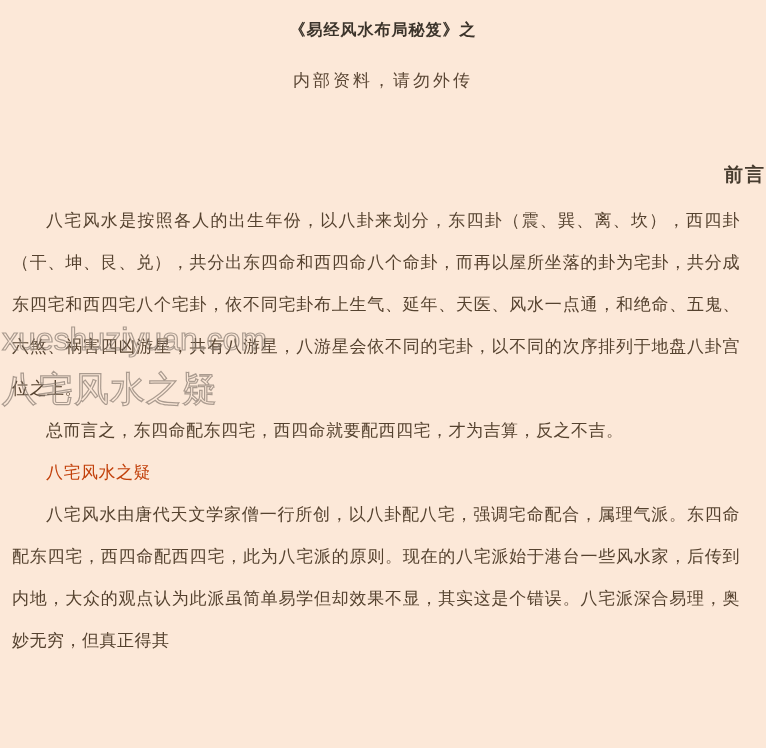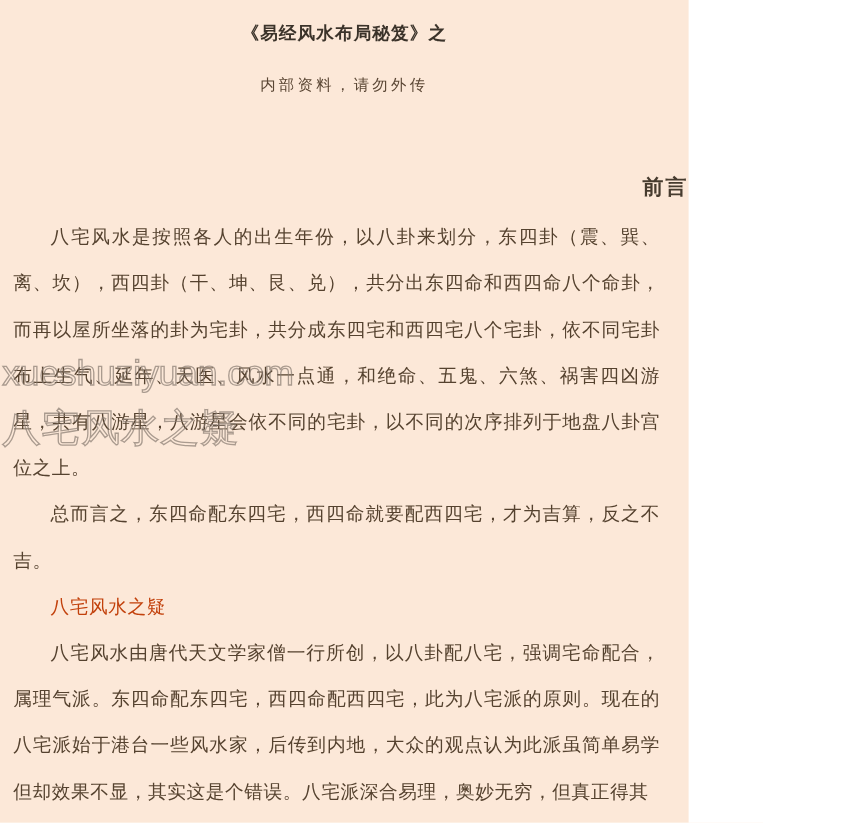--- a/index.html
+++ b/index.html
@@ -1,18 +1,18 @@
 <!DOCTYPE html>
 <html><head>
 <meta charset="utf-8">
 <style>
   html,body { margin:0; padding:0; }
   .page {
     position: relative;
-    width: 626px;
+    width: 766px;
     height: 748px;
     background: #fce8d8;
     overflow: hidden;
     font-family: "Liberation Serif", serif;
   }
   .header { text-align: center; padding-top: 20px; }
   .series-title {
     font-family: "Liberation Sans", sans-serif;
     font-size: 16px;
     font-weight: 700;
@@ -21,21 +21,21 @@
   }
   .main-title {
     font-family: "Liberation Sans", sans-serif;
     font-size: 31px;
     font-weight: 700;
     color: #37302a;
     margin-top: 20px;
     letter-spacing: 2px;
   }
   .subtitle {
-    font-size: 14px;
+    font-size: 17px;
     color: #5a4634;
     margin-top: 28px;
     letter-spacing: 3px;
   }
   .section-heading {
     text-align: right;
     font-size: 19px;
     font-weight: 700;
     color: #463b2e;
     margin-top: 70px;

